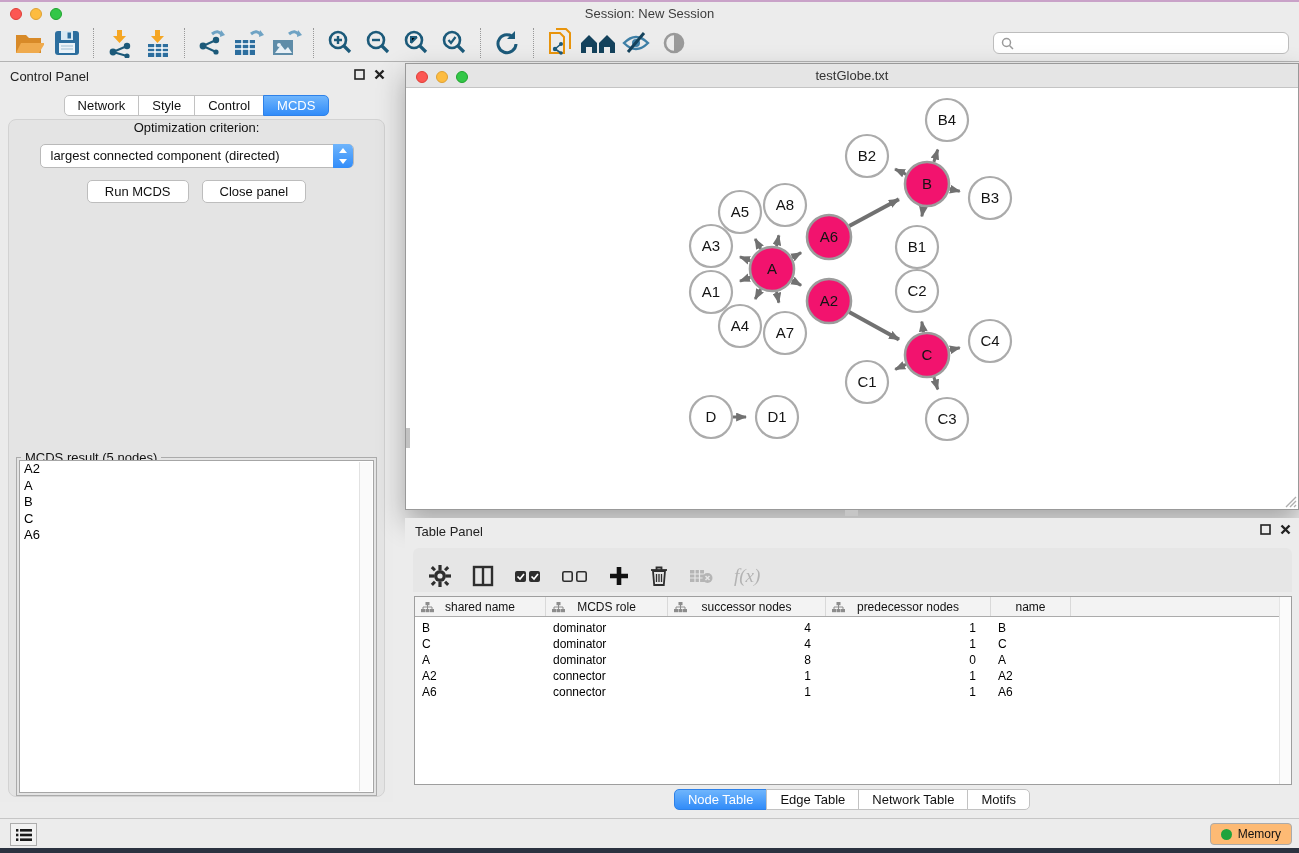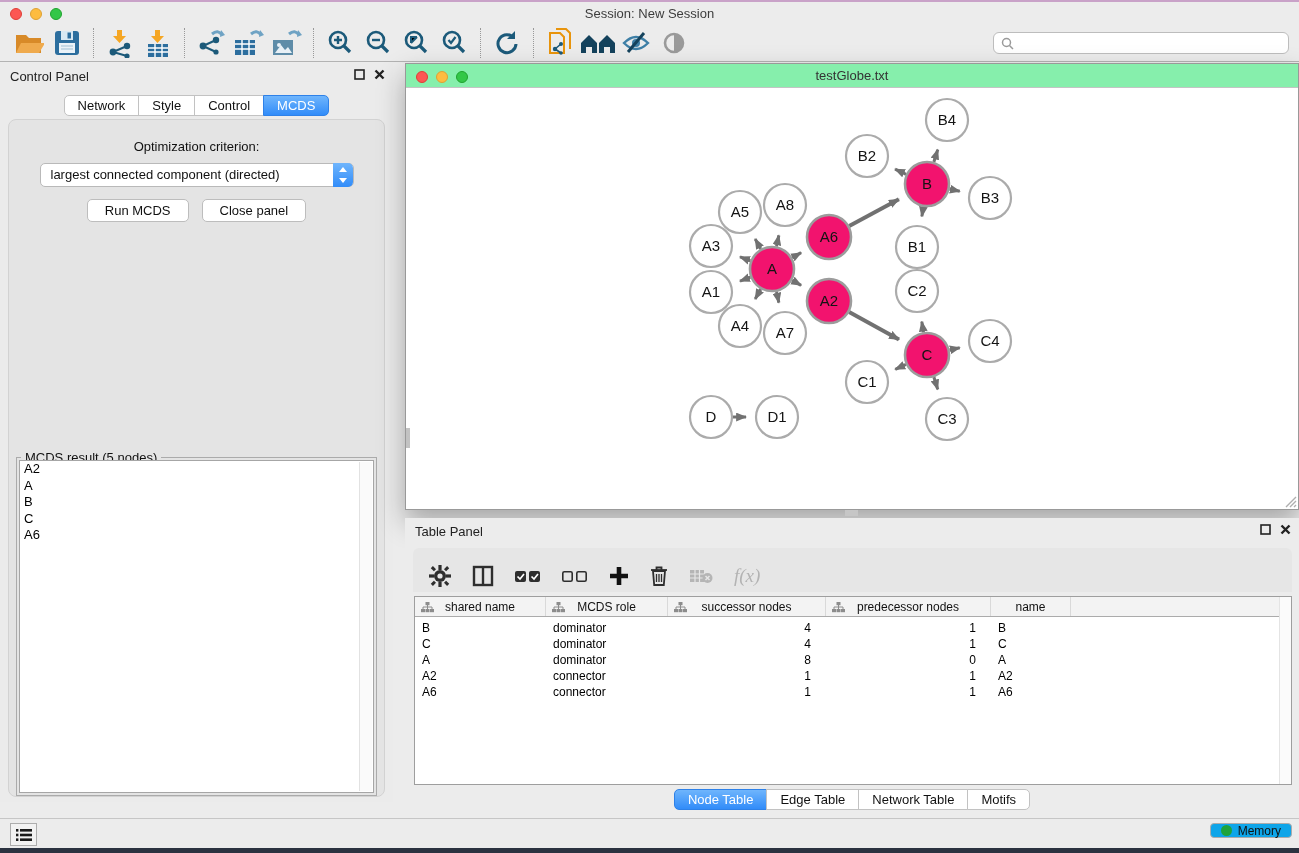--- a/index.html
+++ b/index.html
@@ -39,21 +39,21 @@
     background:#fff; border:1px solid #C2C2C2; padding:2px 13px; font-size:13px;
     margin-left:-1px; color:#111; height:21px; line-height:16px; cursor:default; white-space:nowrap;
   }
   .seg.first { border-radius:5px 0 0 5px; margin-left:0; }
   .seg.last  { border-radius:0 5px 5px 0;text-align:right; }
   .seg.active { background:linear-gradient(#6FB5FC,#318CF9); border-color:#2E81E8; color:#fff; }
   .cp-inner {
     position:absolute; left:8px; right:8px; top:56px; bottom:5px;
     background:#E4E4E4; border:1px solid #D2D2D2; border-radius:8px;
   }
-  .opt-label { text-align:center; margin-top:19px; font-size:13px; color:#111; }
+  .opt-label { text-align:center; font-size:13px; color:#111; }
   .dropdown {
     position:relative; width:314px; height:24px; margin:9px auto 12px auto; background:#fff;
     border:1px solid #B9B9B9; border-radius:5px; font-size:13px; line-height:22px; padding-left:10px;
   }
   .dd-stepper {
     position:absolute; right:0; top:-1px; width:20px; height:24px; border-radius:0 5px 5px 0;
     background:linear-gradient(#6FB5FC,#318CF9);
   }
   .dd-stepper:before, .dd-stepper:after {
     content:""; position:absolute; left:6px; border-left:4px solid transparent; border-right:4px solid transparent;
@@ -71,21 +71,21 @@
   }
   .result-list { position:absolute; inset:2px; background:#fff; border:1px solid #A6A6A6; overflow:hidden; }
   .result-item { font-size:13px; line-height:16.5px; padding-left:4px; color:#000; }
   .result-scroll { position:absolute; top:1px; bottom:1px; right:1px; width:13px; background:#FAFAFA; border-left:1px solid #E2E2E2; }
 
   
   .nwin {
     position:absolute; left:405px; top:63px; width:894px; height:447px; background:#fff;
     border:1px solid #999; box-shadow:0 12px 26px rgba(0,0,0,0.30);
   }
-  .nwin-titlebar { position:relative; height:24px; background:#86efac; border-bottom:1px solid #C4C4C4; }
+  .nwin-titlebar { position:relative; height:24px; background:#e5e5e5; border-bottom:1px solid #C4C4C4; }
   .nwin-titlebar .title { position:absolute; left:0; right:0; top:4px; text-align:center; font-size:13px; color:#333; }
   .nwin-titlebar .lights { top:7px; }
   .nwin-canvas { position:absolute; left:0; right:0; top:24px; bottom:0; background:#fff; overflow:hidden; }
   .vthumb { position:absolute; left:0; top:340px; width:4px; height:20px; background:#C2C2C2; }
   .grip { position:absolute; right:1px; bottom:1px; width:14px; height:14px; }
   .hthumb { position:absolute; left:845px; top:510px; width:13px; height:6px; background:#C6C6C6; }
 
   
   .tpanel { position:absolute; left:405px; top:518px; width:894px; height:300px; background:#ECECEC; }
   .tp-toolbar {
@@ -108,21 +108,21 @@
   .tbl-scroll { position:absolute; top:0; bottom:0; right:0; width:12px; background:#FBFBFB; border-left:1px solid #E4E4E4; }
   .tp-tabs { position:absolute; left:0; right:0; top:271px; display:flex; justify-content:center; }
 
   
   .statusbar { position:absolute; left:0; right:0; top:818px; height:30px; background:#ECECEC; border-top:1px solid #C6C6C6; }
   .list-btn {
     position:absolute; left:10px; top:4px; width:27px; height:23px; background:#F2F2F2;
     border:1px solid #ADADAD; display:flex; align-items:center; justify-content:center;
   }
   .mem-btn {
-    position:absolute; right:7px; top:4px; height:15px; background:#0ea5e9; border:1px solid #ABABAB;
+    position:absolute; right:7px; top:4px; height:22px; background:#fdba74; border:1px solid #ABABAB;
     border-radius:4px; display:flex; align-items:center; gap:6px; padding:0 10px; font-size:12px; color:#111;
   }
   .mem-dot { width:11px; height:11px; border-radius:50%; background:#1FA33C; }
   .botstrip { position:absolute; left:0; right:0; bottom:0; height:5px; background:#2B3240; }
 </style>
 </head>
 <body>
 
 <div id="root">
   <div class="topstrip"></div>

